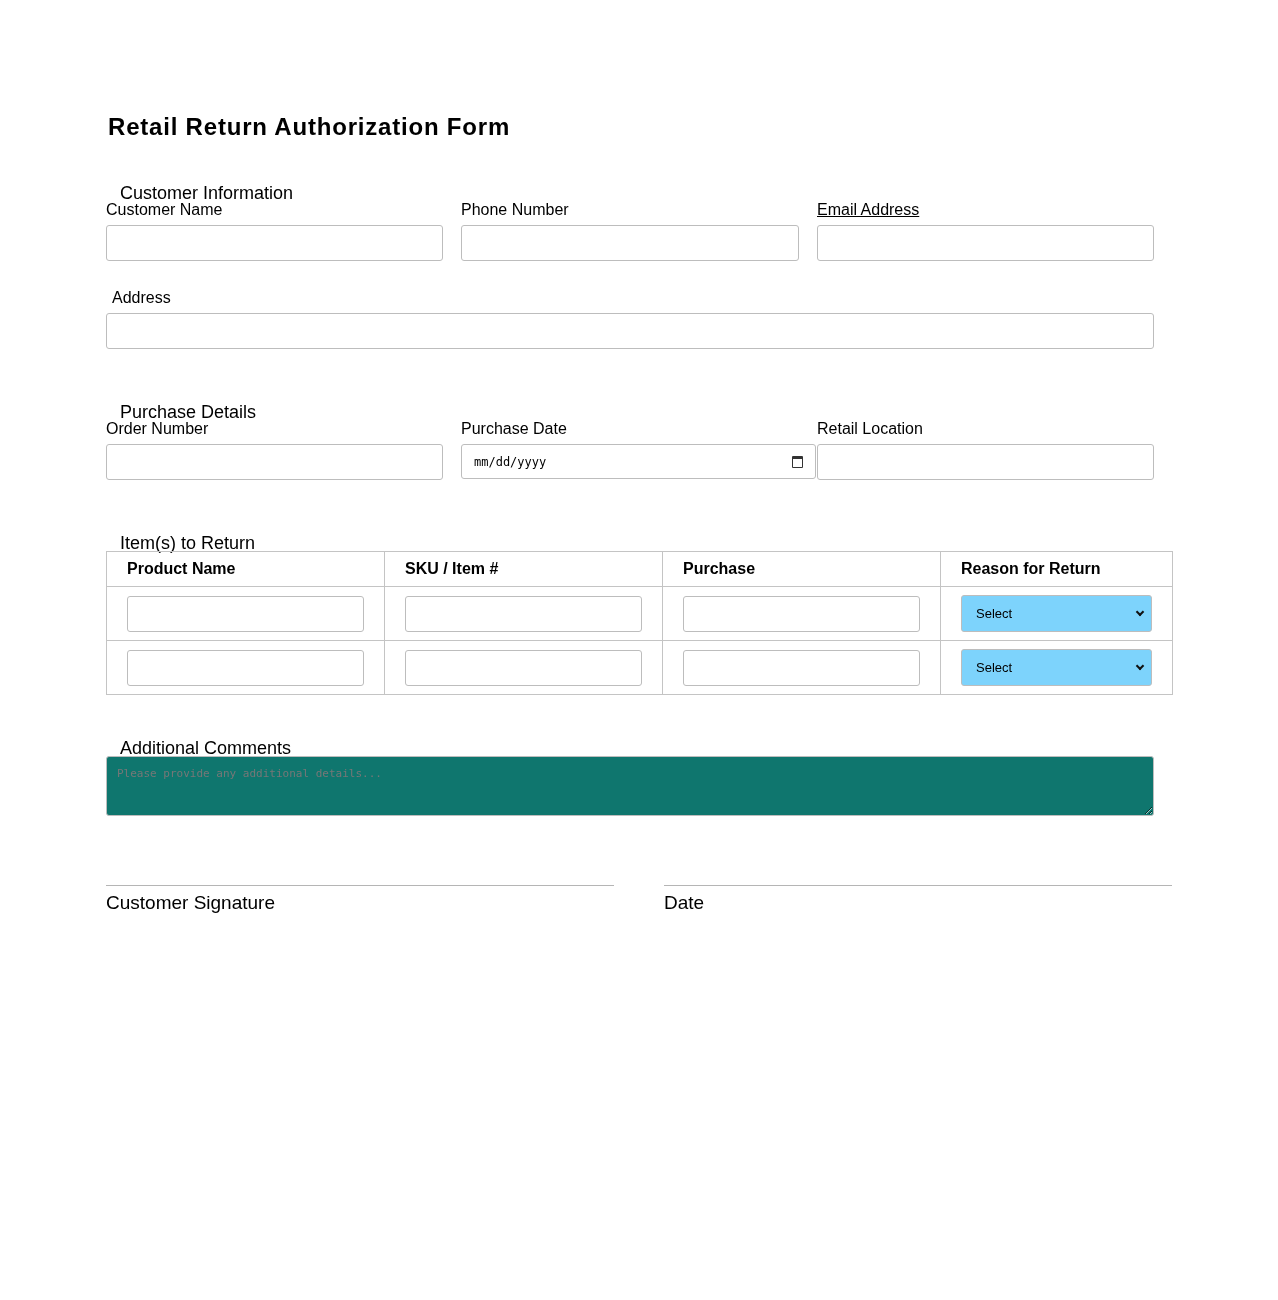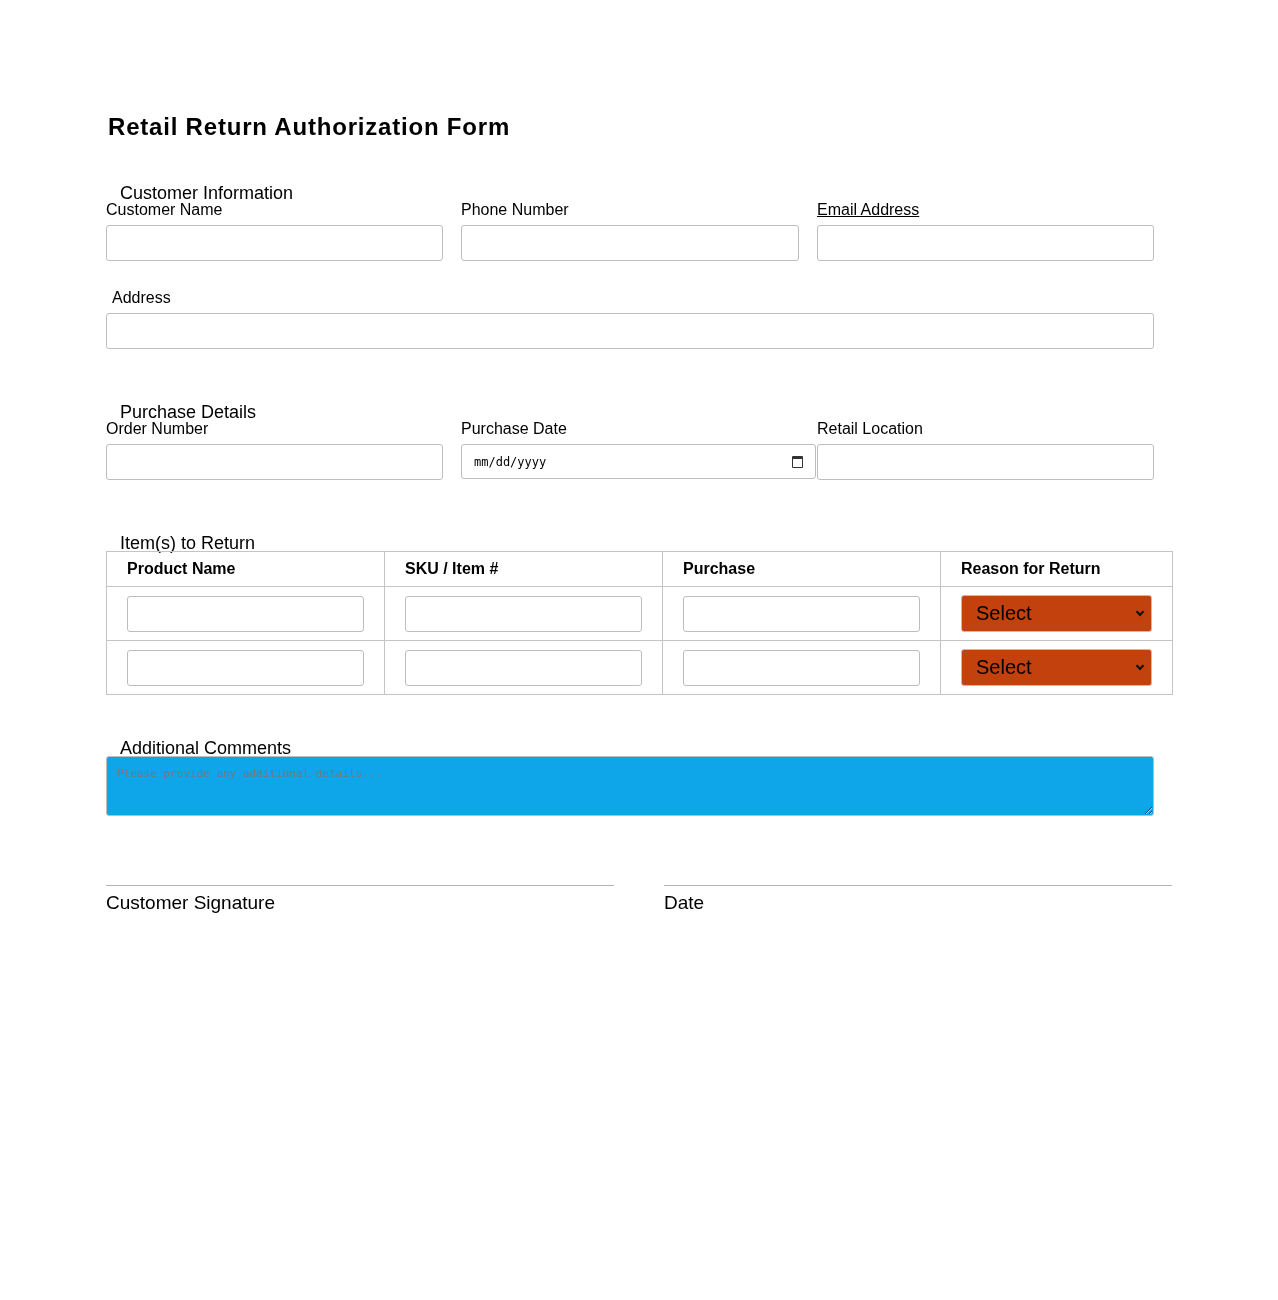--- a/index.html
+++ b/index.html
@@ -47,31 +47,31 @@
   }
   table.items th { height: 35px; font-size: 16px; font-weight: bold; }
   table.items td { height: 54px; }
   .cell-input {
     width: 100%; height: 36px;
     border: 1px solid #bdbdbd; border-radius: 3px; background: #fff;
     font-family: "Liberation Sans", sans-serif; font-size: 14px; padding: 0 8px;
   }
   .select {
     width: 100%; height: 37px;
-    border: 1px solid #bdbdbd; border-radius: 3px; background: #c2410c;
+    border: 1px solid #bdbdbd; border-radius: 3px; background: #7dd3fc;
     display: flex; align-items: center; justify-content: space-between;
-    padding: 0 8px 0 14px; font-size: 20px; cursor: pointer;
+    padding: 0 8px 0 14px; font-size: 13px; cursor: pointer;
   }
   .chev {
     width: 6px; height: 6px; border-right: 2px solid #111; border-bottom: 2px solid #111;
     transform: rotate(45deg); margin-top: -4px;
   }
   .textarea {
     position: absolute; top: 756px; left: 0; width: 1048px; height: 60px;
-    border: 1px solid #bdbdbd; border-radius: 3px; background: #0ea5e9;
+    border: 1px solid #bdbdbd; border-radius: 3px; background: #0f766e;
     font-family: "DejaVu Sans Mono", monospace; font-size: 11px;
     padding: 10px; resize: vertical;
   }
   .textarea::placeholder { color: #777; }
   .sig-line { position: absolute; top: 885px; height: 1px; background: #b5b5b5; }
   .sig-label { position: absolute; top: 892px; font-size: 19px; }
 </style>
 </head>
 <body>
 

